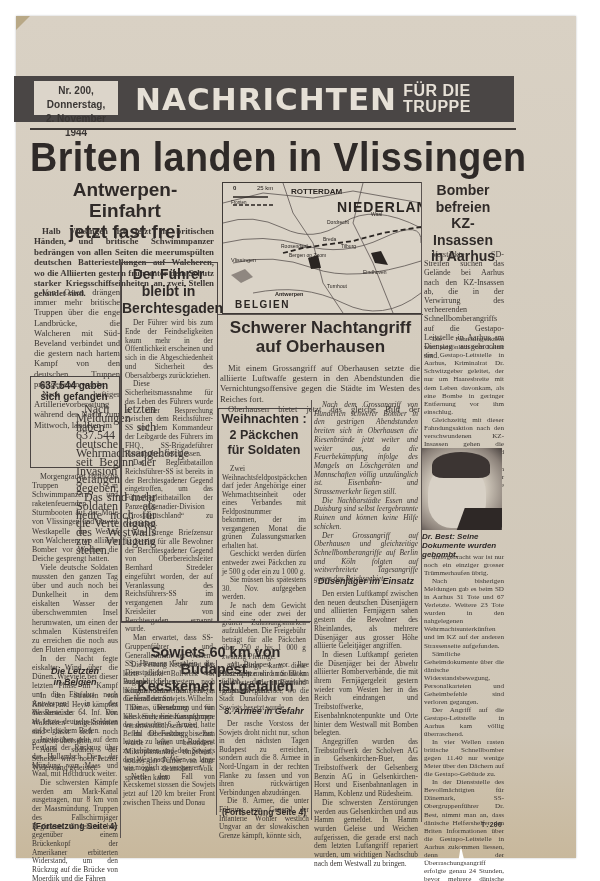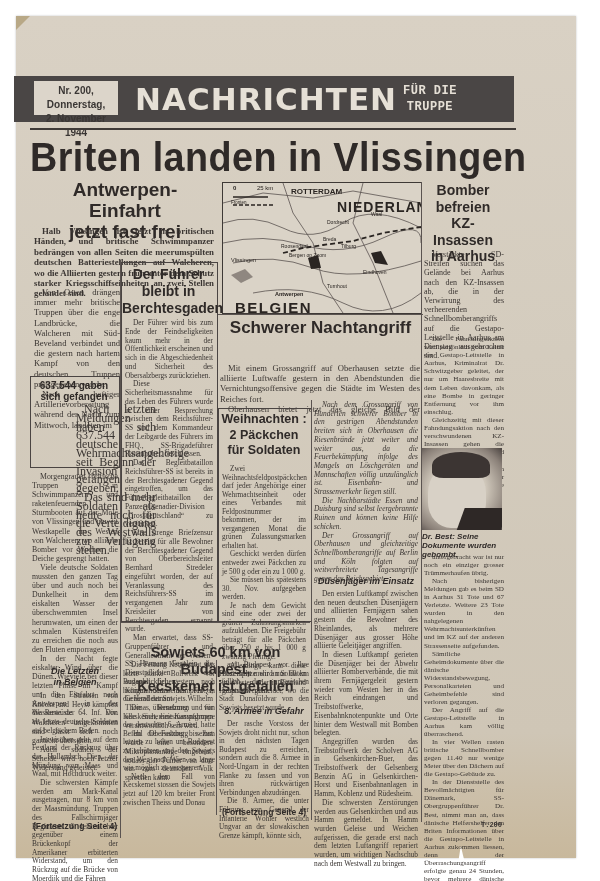--- a/index.html
+++ b/index.html
@@ -3,21 +3,21 @@
 <meta charset="utf-8">
 <style>
   html, body { margin:0; padding:0; background:#ffffff; }
   body { width:600px; height:881px; position:relative; overflow:hidden; font-family:"Liberation Serif", serif; color:#2a2623; }
   .paper { position:absolute; left:16px; top:16px; width:560px; height:842px; background:linear-gradient(180deg,#d9d1c4 0%,#d4ccbe 40%,#cfc6b6 85%,#c8b89c 100%); box-shadow:0 0 2px rgba(0,0,0,0.25); }
   .paper:before { content:""; position:absolute; left:0; top:0; width:14px; height:14px; background:#b8a886; clip-path:polygon(0 0,100% 0,0 100%); }
   .tear { position:absolute; left:440px; top:830px; width:12px; height:30px; background:#ffffff; clip-path:polygon(40% 0, 100% 100%, 0 100%); }
   .masthead { position:absolute; left:14px; top:76px; width:500px; height:46px; background:#4a4645; }
   .mast-date { position:absolute; left:34px; top:81px; width:84px; height:34px; background:#dcd5ca; color:#3a3634; font-family:"Liberation Sans", sans-serif; font-weight:bold; font-size:10px; line-height:14px; text-align:center; padding-top:3px; box-sizing:border-box; }
   .mast-title { position:absolute; left:135px; top:80px; font-family:"DejaVu Sans", sans-serif; font-weight:bold; font-size:31px; letter-spacing:1px; color:#e6e0d6; line-height:38px; }
-  .mast-sub { position:absolute; left:403px; top:83px; font-family:Liberation Mono, monospace; font-weight:bold; font-size:12px; line-height:16px; color:#e6e0d6; text-align:center; letter-spacing:0.5px; }
+  .mast-sub { position:absolute; left:403px; top:83px; font-family:Liberation Sans, sans-serif; font-weight:bold; font-size:16px; line-height:16px; color:#e6e0d6; text-align:center; letter-spacing:0.5px; }
   .rule { position:absolute; height:2px; background:#3f3a37; }
   .headline { position:absolute; left:30px; top:134px; font-family:"Liberation Sans", sans-serif; font-weight:bold; font-size:41px; letter-spacing:0.5px; color:#2f2a28; transform:scaleX(0.92); transform-origin:left top; white-space:nowrap; }
   .h2 { position:absolute; font-family:"Liberation Sans", sans-serif; font-weight:bold; color:#2f2a28; text-align:center; line-height:1.1; }
   .txt { position:absolute; font-size:8.6px; line-height:10.2px; text-align:justify; color:#3a3532; }
   .txt p { margin:0; text-indent:8px; }
   .lead { font-size:10px; line-height:12px; font-weight:bold; }
   .box { position:absolute; border:1px solid #4a4442; }
   .vline { position:absolute; width:1px; background:#5a5350; }
   .hline { position:absolute; height:1px; background:#5a5350; }
   .subhead { position:absolute; font-family:"Liberation Sans", sans-serif; font-weight:bold; font-style:italic; font-size:9px; text-align:center; color:#2f2a28; }
@@ -132,28 +132,29 @@
   <div class="map-label" style="left:68px;top:4px;font-size:8px;">ROTTERDAM</div>
   <div class="map-label" style="left:114px;top:16px;font-size:14px;letter-spacing:1px;text-align:right;">NIEDERLANDE</div>
   <div class="map-label" style="left:148px;top:28px;font-size:5px;font-weight:normal;">Waal</div>
   <div class="map-label" style="left:104px;top:36px;font-size:5px;font-weight:normal;">Dordrecht</div>
   <div class="map-label" style="left:8px;top:74px;font-size:5.5px;font-weight:normal;">Vlissingen</div>
   <div class="map-label" style="left:58px;top:60px;font-size:5px;font-weight:normal;">Roosendaal</div>
   <div class="map-label" style="left:66px;top:69px;font-size:5px;font-weight:normal;">Bergen op Zoom</div>
   <div class="map-label" style="left:140px;top:86px;font-size:5px;font-weight:normal;">Eindhoven</div>
   <div class="map-label" style="left:104px;top:100px;font-size:5px;font-weight:normal;">Turnhout</div>
   <div class="map-label" style="left:52px;top:108px;font-size:5.5px;">Antwerpen</div>
-  <div class="map-label" style="left:12px;top:116px;font-size:15px;letter-spacing:1.5px;">BELGIEN</div>
+  <div class="map-label" style="left:12px;top:116px;font-size:10px;letter-spacing:1.5px;">BELGIEN</div>
   <div class="map-label" style="left:100px;top:53px;font-size:5px;font-weight:normal;">Breda</div>
   <div class="map-label" style="left:118px;top:60px;font-size:5px;font-weight:normal;">Tilburg</div>
 </div>
 
 <div class="hline" style="left:218px;top:314px;width:205px;"></div>
 <div class="h2" style="left:218px;top:318px;width:205px;font-size:17px;line-height:19px;">
   <div>Schwerer Nachtangriff</div>
+  <div>auf Oberhausen</div>
 </div>
 <div class="txt" style="left:220px;top:363px;width:200px;font-size:8.6px;line-height:10.2px;">
   <p>Mit einem Grossangriff auf Oberhausen setzte die alliierte Luftwaffe gestern in den Abendstunden die Vernichtungsoffensive gegen die Städte im Westen des Reiches fort.</p>
   <p style="height:10px;overflow:hidden;">Oberhausen bietet jetzt das gleiche Bild der Verwüstung und Hilflosigkeit wie Köln, Essen und Duisburg, die die Alliierten bereits systematisch dem Boden gleich gemacht haben.</p>
 </div>
 
 <div class="box" style="left:218px;top:408px;width:92px;height:212px;"></div>
 <div class="h2" style="left:219px;top:412px;width:90px;font-size:12.5px;line-height:15.5px;">
   <div>Weihnachten :</div>
   <div>2 Päckchen</div>

